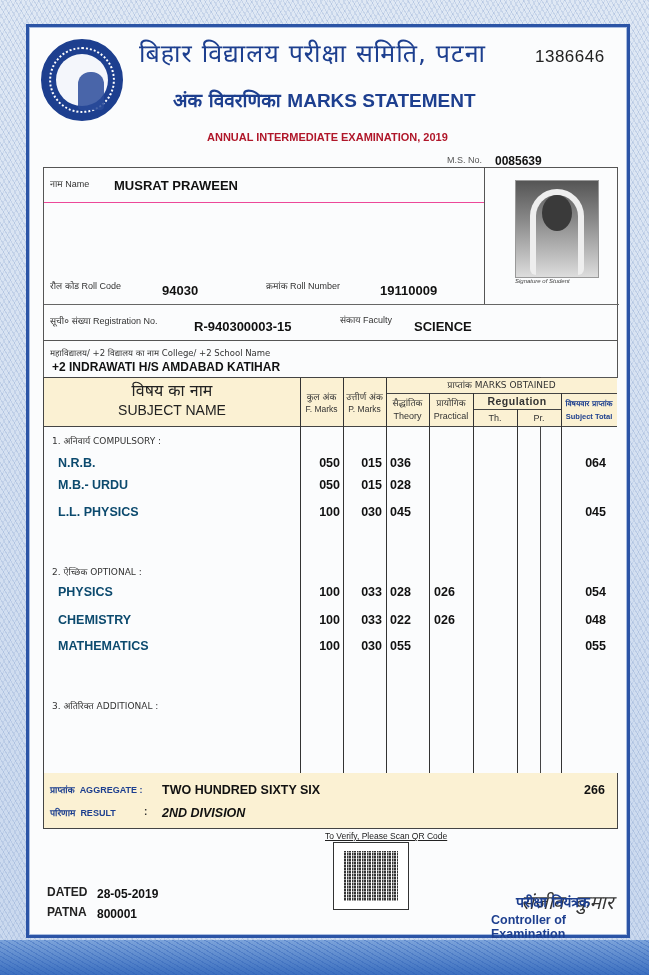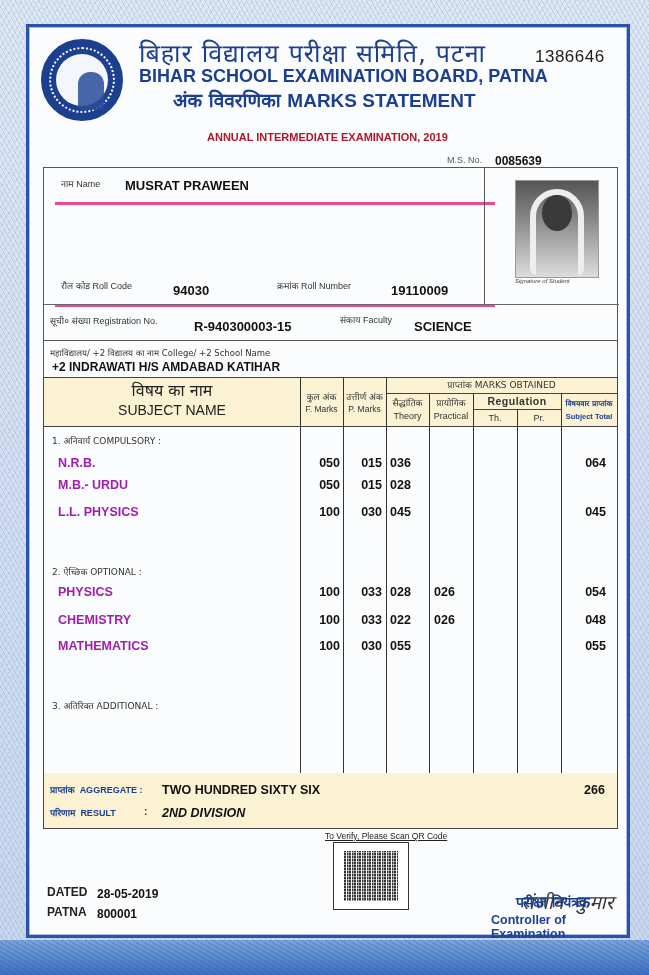--- a/index.html
+++ b/index.html
@@ -34,43 +34,43 @@
   .t-eng1 { left:110px; top:39px; font-size:18px; font-weight:bold; color:#1d3f8f; }
   .t-hindi2 { left:144px; top:60px; font-family:"DejaVu Sans", sans-serif; font-size:19px; color:#1d3f8f; font-weight:bold; }
   .t-hindi3 { left:224px; top:87px; font-family:"DejaVu Sans", sans-serif; font-size:13px; color:#b0172a; font-weight:bold; }
   .t-eng2 { left:178px; top:104px; font-size:11px; font-weight:bold; color:#b0172a; }
   .serial { left:506px; top:20px; font-size:17px; color:#222; letter-spacing:0.5px; }
   .ms-label { left:418px; top:128px; font-size:9px; color:#555;text-align:right; }
   .ms-val { left:466px; top:127px; font-size:12px; font-weight:bold; color:#111; }
   .info {
     left:14px; top:140px; width:575px; height:174px; border:1px solid #555; box-sizing:border-box;
   }
-  .row { position:absolute; left:11px; width:440px; border-bottom:3px solid #ec4899; height:34px; }
+  .row { position:absolute; left:0; width:440px; border-bottom:1px solid #ec4899; height:34px; }
   .lbl { position:absolute; font-size:9px; color:#333; }
   .lbl .hi { font-family:"DejaVu Sans", sans-serif; }
   .val { position:absolute; font-size:13px; font-weight:bold; color:#111; }
   .photo-box { position:absolute; left:440px; top:0; width:135px; height:136px; border-left:1px solid #555; }
   .photo {
     position:absolute; left:30px; top:12px; width:82px; height:96px;
     background:linear-gradient(180deg,#555 0%,#888 40%,#ddd 100%); border:1px solid #999;
   }
   .photo .face { position:absolute; left:26px; top:14px; width:30px; height:36px; border-radius:50%; background:#3a3a3a; }
   .photo .scarf { position:absolute; left:14px; top:8px; width:54px; height:86px; border-radius:27px 27px 6px 6px; border:6px solid #eee; border-bottom:none; box-sizing:border-box; }
   .photo-sig { position:absolute; left:30px; top:110px; font-size:6px; color:#444; font-style:italic; }
   .reg-row { position:absolute; left:0; top:136px; width:575px; height:36px; }
   .school { left:14px; top:314px; width:575px; height:37px; border:1px solid #555; border-top:none; box-sizing:border-box; }
   .table {
-    left:14px; top:350px; width:575px; height:397px; border:1px solid #444; box-sizing:border-box;
+    left:14px; top:350px; width:498px; height:397px; border:1px solid #444; box-sizing:border-box;
   }
   .thead { position:absolute; left:0; top:0; width:573px; height:48px; background:#fbf1d3; border-bottom:1px solid #444; }
   .vline { position:absolute; top:0; width:1px; background:#333; }
   .hcell { position:absolute; text-align:center; font-size:9px; color:#333; line-height:11px; }
   .hi { font-family:"DejaVu Sans", sans-serif; }
   .section-lbl { position:absolute; left:8px; font-size:9px; color:#333; }
-  .subj { position:absolute; left:14px; font-size:12.5px; font-weight:bold; color:#a21caf; }
+  .subj { position:absolute; left:14px; font-size:12.5px; font-weight:bold; color:#0c4a6e; }
   .num { position:absolute; font-size:12.5px; font-weight:bold; color:#111; text-align:right; width:34px; }
   .agg { left:14px; top:746px; width:575px; height:56px; border:1px solid #444; border-top:none; background:#fbf1d3; box-sizing:border-box; }
   .verify { left:296px; top:804px; font-size:8.5px; color:#222; }
   .verify span { text-decoration:underline; }
   .qr {
     left:304px; top:815px; width:74px; height:66px; border:1px solid #333; background:#fff;
   }
   .qr .q { position:absolute; left:10px; top:8px; width:54px; height:50px;
     background:
       repeating-linear-gradient(90deg,#111 0 2px,#fff 2px 3px,#111 3px 4px,#888 4px 5px),
@@ -91,21 +91,20 @@
 <div class="sheet">
 
   <div class="abs logo">
     <div class="ring"></div>
     <div class="inner">
       <div class="fig"></div>
     </div>
   </div>
 
   <div class="abs t-hindi1">बिहार विद्यालय परीक्षा समिति, पटना</div>
-  <div class="abs t-eng1">BIHAR SCHOOL EXAMINATION BOARD, PATNA</div>
   <div class="abs t-hindi2">
     <span>अंक विवरणिका</span>
     <span style="font-family:'Liberation Sans',sans-serif;">MARKS STATEMENT</span>
   </div>
   <div class="abs t-eng2">ANNUAL INTERMEDIATE EXAMINATION, 2019</div>
   <div class="abs serial">1386646</div>
   <div class="abs ms-label">M.S. No.</div>
   <div class="abs ms-val">0085639</div>
 
   <div class="abs info">

